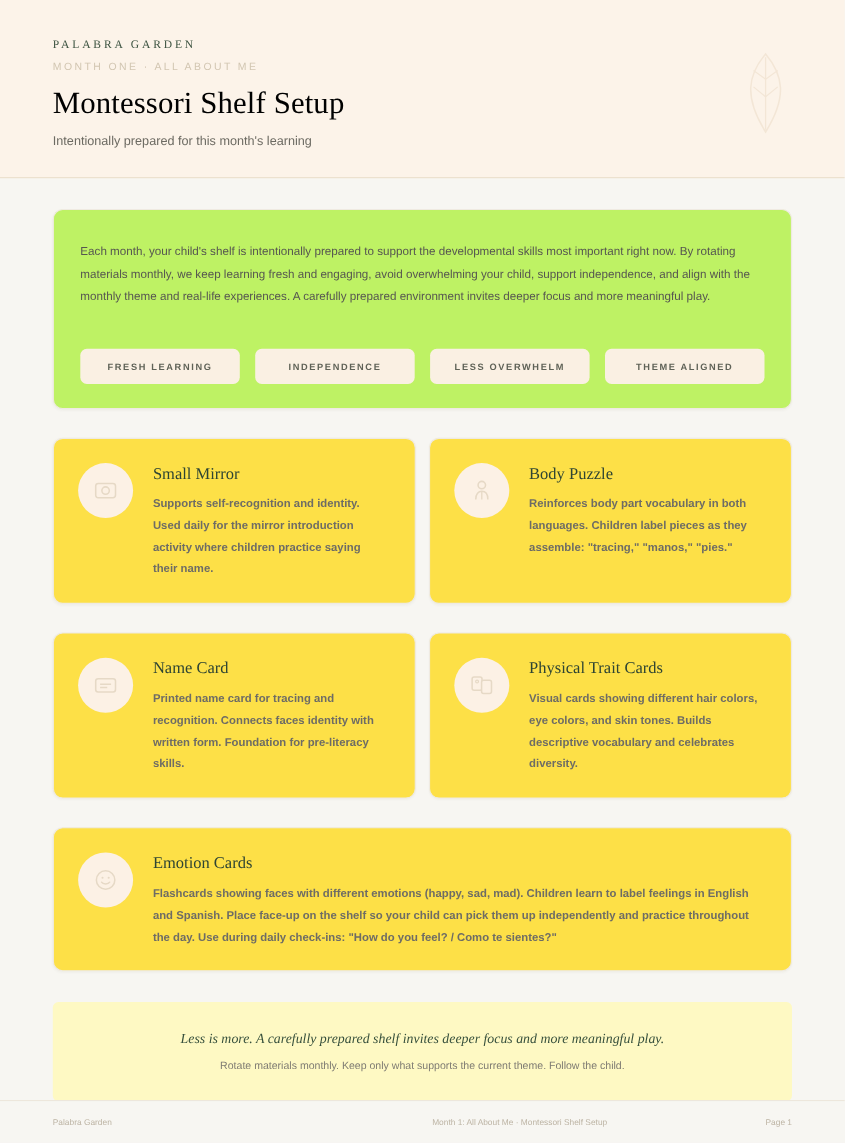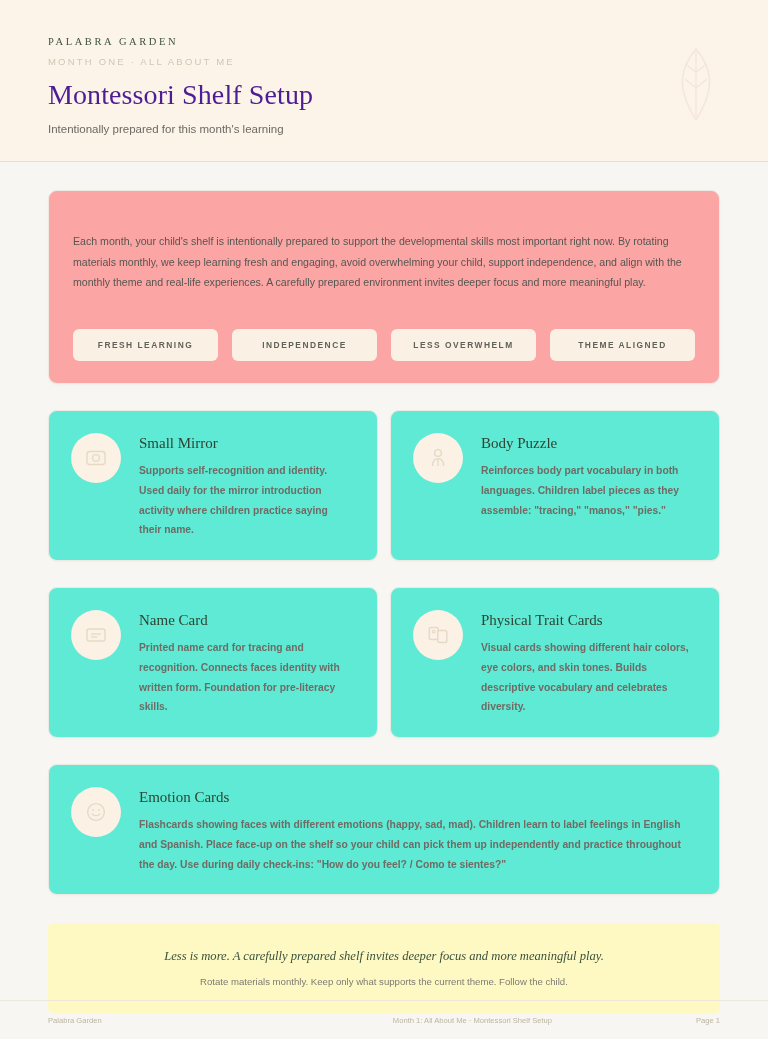--- a/index.html
+++ b/index.html
@@ -40,21 +40,21 @@
     letter-spacing: 2.2px;
     color: #D2C6B2;
     font-weight: 400;
     margin-bottom: 12px;
   }
 
   .page-title {
     font-family: "Liberation Serif", serif;
     font-size: 28px;
     font-weight: 400;
-    color: #4c1d95;
+    color: #000000;
     letter-spacing: 0.1px;
     line-height: 1.15;
     margin-bottom: 12px;
   }
 
   .page-subtitle {
     font-size: 11.5px;
     color: #6C6A62;
     font-weight: 400;
   }
@@ -68,24 +68,24 @@
     opacity: 1;
   }
 
   
   .content {
     padding: 28px 48px 0 48px;
   }
 
   
   .intro-card {
-    background: #fca5a5;
+    background: #bef264;
     border: 1px solid #EFEAE1;
     border-radius: 9px;
-    padding: 40px 24px 22px 24px;
+    padding: 28px 24px 22px 24px;
     box-shadow: 0 1px 2px rgba(80,70,50,0.04);
   }
 
   .intro-text {
     font-size: 10.6px;
     line-height: 1.95;
     color: #565650;
   }
 
   .pill-row {
@@ -109,21 +109,21 @@
   }
 
   
   .card-grid {
     display: flex;
     gap: 12px;
     margin-top: 26px;
   }
 
   .material-card {
-    background: #5eead4;
+    background: #fde047;
     border: 1px solid #EFEAE1;
     border-radius: 9px;
     padding: 22px 24px 20px 22px;
     display: flex;
     gap: 18px;
     align-items: flex-start;
     box-shadow: 0 1px 2px rgba(80,70,50,0.04);
     flex: 1;
   }
 

